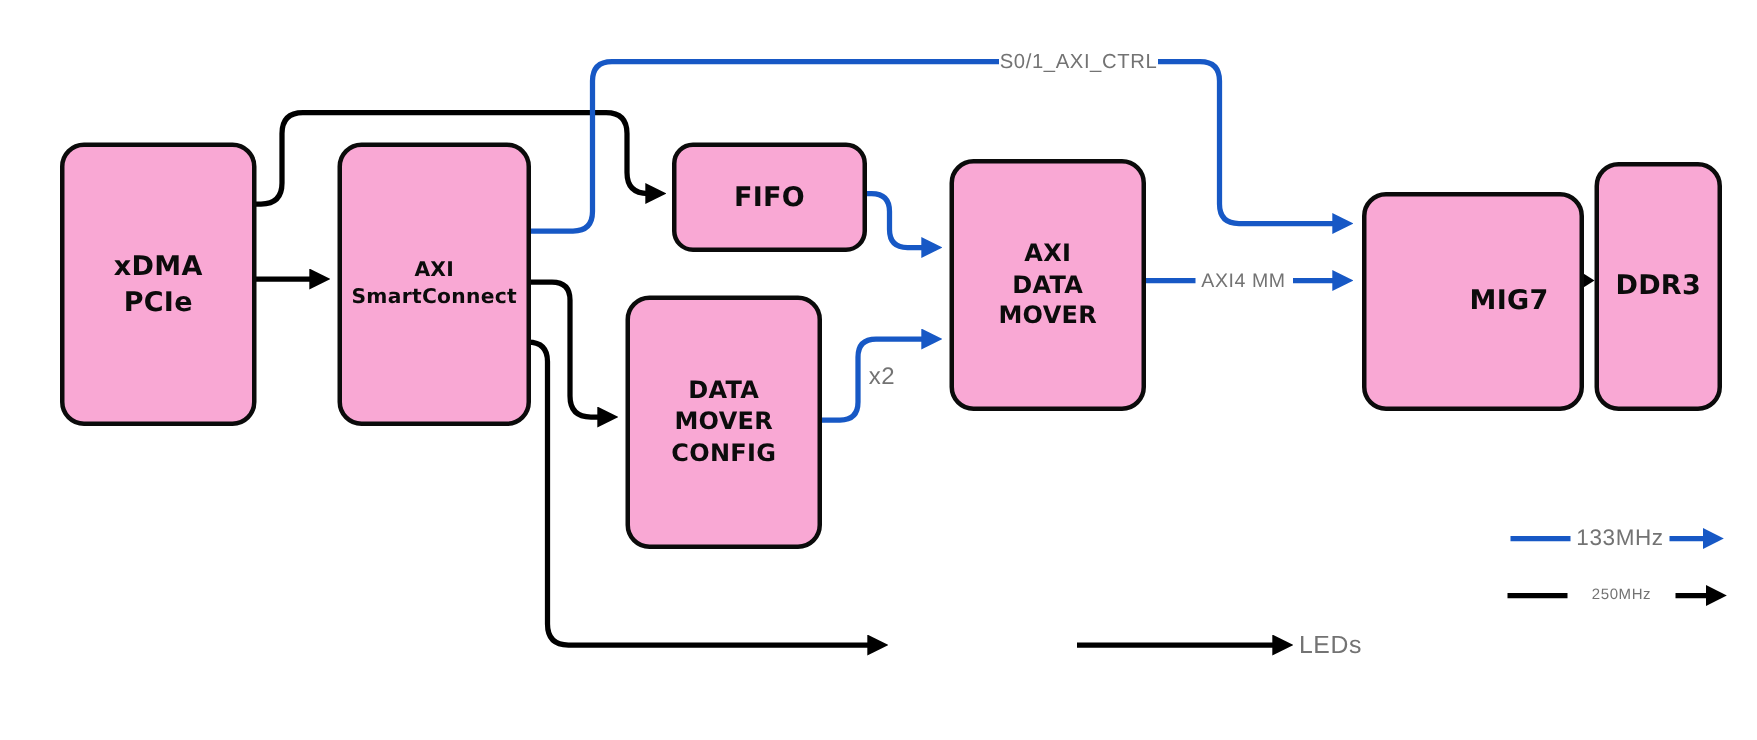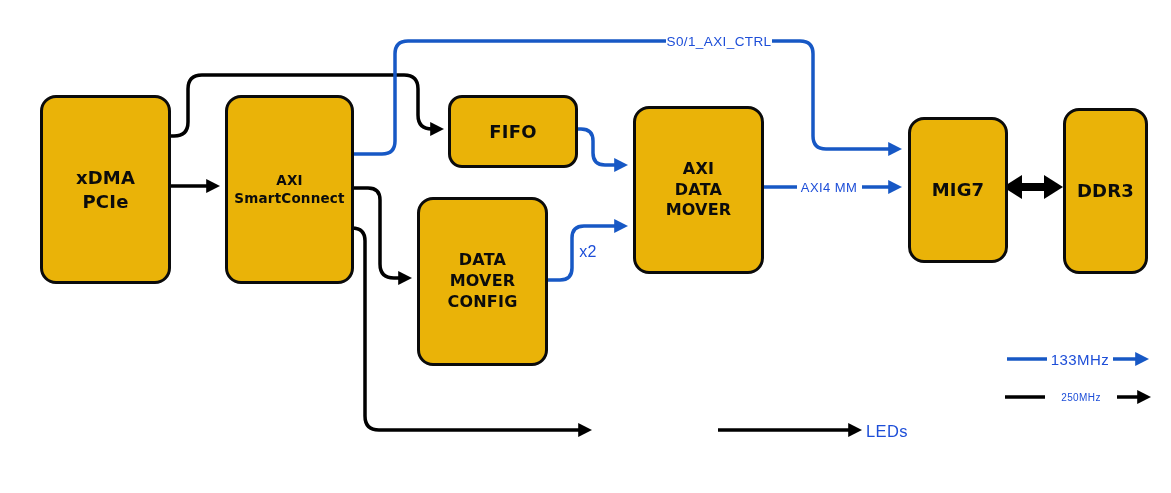--- a/index.html
+++ b/index.html
@@ -6,35 +6,35 @@
   #canvas{
     position:relative;
     width:1171px;height:493px;
     background:#ffffff;
     overflow:hidden;
     font-family:"DejaVu Sans","Liberation Sans",sans-serif;
   }
   #wires{position:absolute;left:0;top:0;z-index:1;}
   .block{
     position:absolute;z-index:2;
-    background:#eab308;
+    background:#f9a8d4;
     border:3px solid #0b0b0b;
     border-radius:16px;
     display:flex;align-items:center;justify-content:center;
     text-align:center;
     color:#0c0c0c;
     font-weight:700;
     letter-spacing:.2px;
     line-height:1.3;
   }
   .block-label{white-space:pre-line;}
   .edge-label{
     position:absolute;z-index:3;
     font-family:"Liberation Sans","DejaVu Sans",sans-serif;
-    color:#1d4ed8;
+    color:#737373;
     letter-spacing:.4px;
     white-space:nowrap;
     transform:translate(-50%,-50%);
   }
   .edge-label.left-anchor{transform:translate(0,-50%);}
 </style>
 </head>
 <body>
 
 <div id="canvas">
@@ -97,21 +97,21 @@
 MOVER
 CONFIG</span>
   </div>
 
   <div class="block" style="left:633px;top:106px;width:125px;height:162px;font-size:16px;">
     <span class="block-label">AXI
 DATA
 MOVER</span>
   </div>
 
-  <div class="block" style="left:908px;top:117px;width:94px;height:140px;font-size:18px;">
+  <div class="block" style="left:908px;top:128px;width:94px;height:140px;font-size:18px;padding-left:48px;">
     <span class="block-label">MIG7</span>
   </div>
 
   <div class="block" style="left:1063px;top:108px;width:79px;height:160px;font-size:18px;">
     <span class="block-label">DDR3</span>
   </div>
 
 
   <div class="edge-label" style="left:719px;top:41px;font-size:13.5px;">S0/1_AXI_CTRL</div>
 

